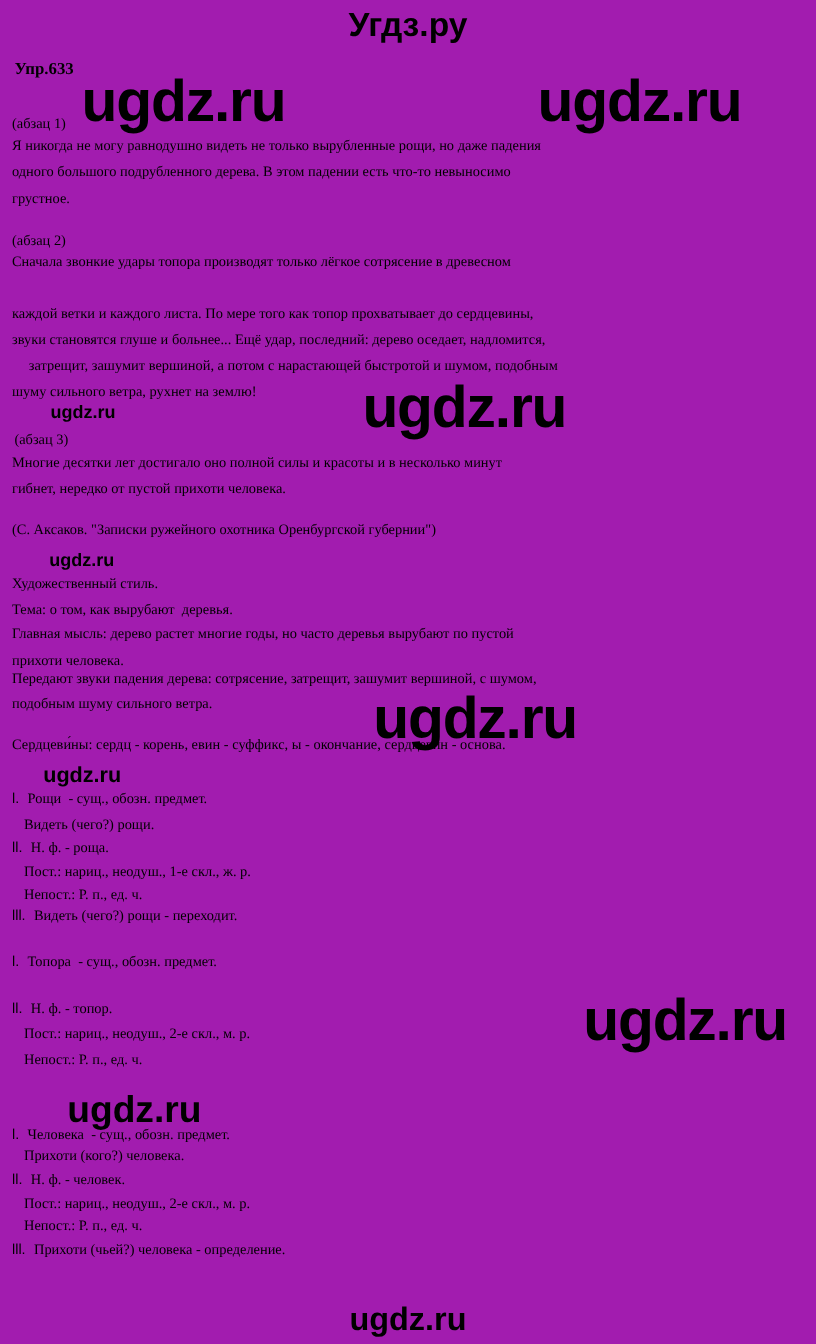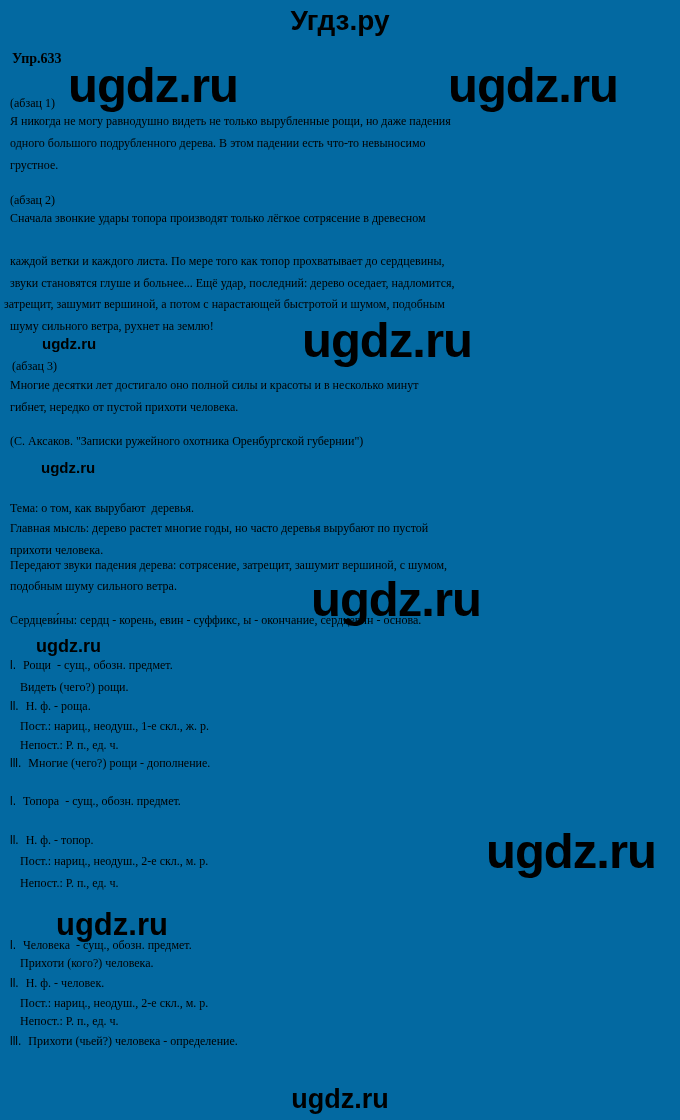--- a/index.html
+++ b/index.html
@@ -1,16 +1,16 @@
 <!DOCTYPE html>
 <html><head>
 <meta charset="utf-8">
 <style>
   html,body{margin:0;padding:0;background:#fff;}
-  .page{position:relative;width:680px;height:1120px;background:#0369a1;color:#000;
+  .page{position:relative;width:680px;height:1120px;background:#a21caf;color:#000;
         font-family:"Liberation Serif",serif;overflow:hidden;}
   .hdr{position:absolute;top:7px;left:0;right:0;text-align:center;
        font-family:"Liberation Sans",sans-serif;font-weight:700;font-size:28px;line-height:1;}
   .exnum{position:absolute;top:52px;left:12px;font-weight:700;font-size:14px;line-height:1;}
   .ln{position:absolute;font-size:12px;line-height:22px;white-space:pre;}
   .rn{font-family:"Liberation Sans",sans-serif;margin-right:7px;}
   .wm{position:absolute;font-family:"Liberation Sans",sans-serif;font-weight:700;
       line-height:1;white-space:nowrap;color:#000;}
   .wm-xl{font-size:49px;letter-spacing:-1px;}
   .wm-md{font-size:31px;}
@@ -38,42 +38,43 @@
 
   <div class="ln" style="top:92px;left:10px">(абзац 1)</div>
   <div class="ln" style="top:110px;left:10px">Я никогда не могу равнодушно видеть не только вырубленные рощи, но даже падения</div>
   <div class="ln" style="top:132px;left:10px">одного большого подрубленного дерева. В этом падении есть что-то невыносимо</div>
   <div class="ln" style="top:154px;left:10px">грустное.</div>
 
   <div class="ln" style="top:189px;left:10px">(абзац 2)</div>
   <div class="ln" style="top:207px;left:10px">Сначала звонкие удары топора производят только лёгкое сотрясение в древесном</div>
   <div class="ln" style="top:250px;left:10px">каждой ветки и каждого листа. По мере того как топор прохватывает до сердцевины,</div>
   <div class="ln" style="top:272px;left:10px">звуки становятся глуше и больнее... Ещё удар, последний: дерево оседает, надломится,</div>
-  <div class="ln" style="top:293px;left:4px">затрещит, зашумит вершиной, а потом с нарастающей быстротой и шумом, подобным</div>
+  <div class="ln" style="top:293px;left:24px">затрещит, зашумит вершиной, а потом с нарастающей быстротой и шумом, подобным</div>
   <div class="ln" style="top:315px;left:10px">шуму сильного ветра, рухнет на землю!</div>
 
   <div class="ln" style="top:355px;left:12px">(абзац 3)</div>
   <div class="ln" style="top:374px;left:10px">Многие десятки лет достигало оно полной силы и красоты и в несколько минут</div>
   <div class="ln" style="top:396px;left:10px">гибнет, нередко от пустой прихоти человека.</div>
 
   <div class="ln" style="top:430px;left:10px">(С. Аксаков. "Записки ружейного охотника Оренбургской губернии")</div>
 
+  <div class="ln" style="top:475px;left:10px">Художественный стиль.</div>
   <div class="ln" style="top:497px;left:10px">Тема: о том, как вырубают  деревья.</div>
   <div class="ln" style="top:517px;left:10px">Главная мысль: дерево растет многие годы, но часто деревья вырубают по пустой</div>
   <div class="ln" style="top:539px;left:10px">прихоти человека.</div>
   <div class="ln" style="top:554px;left:10px">Передают звуки падения дерева: сотрясение, затрещит, зашумит вершиной, с шумом,</div>
   <div class="ln" style="top:575px;left:10px">подобным шуму сильного ветра.</div>
   <div class="ln" style="top:654px;left:10px"><span class="rn">l.</span><span>Рощи  - сущ., обозн. предмет.</span></div>
 
   <div class="ln" style="top:609px;left:10px">Сердцеви́ны: сердц - корень, евин - суффикс, ы - окончание, сердцевин - основа.</div>
   <div class="ln" style="top:676px;left:20px"><span>Видеть (чего?) рощи.</span></div>
   <div class="ln" style="top:695px;left:10px"><span class="rn">ll.</span><span>Н. ф. - роща.</span></div>
   <div class="ln" style="top:715px;left:20px"><span>Пост.: нариц., неодуш., 1-е скл., ж. р.</span></div>
   <div class="ln" style="top:734px;left:20px"><span>Непост.: Р. п., ед. ч.</span></div>
-  <div class="ln" style="top:752px;left:10px"><span class="rn">lll.</span><span>Многие (чего?) рощи - дополнение.</span></div>
+  <div class="ln" style="top:752px;left:10px"><span class="rn">lll.</span><span>Видеть (чего?) рощи - переходит.</span></div>
 
   <div class="ln" style="top:790px;left:10px"><span class="rn">l.</span><span>Топора  - сущ., обозн. предмет.</span></div>
   <div class="ln" style="top:829px;left:10px"><span class="rn">ll.</span><span>Н. ф. - топор.</span></div>
   <div class="ln" style="top:850px;left:20px"><span>Пост.: нариц., неодуш., 2-е скл., м. р.</span></div>
   <div class="ln" style="top:872px;left:20px"><span>Непост.: Р. п., ед. ч.</span></div>
 
   <div class="ln" style="top:934px;left:10px"><span class="rn">l.</span><span>Человека  - сущ., обозн. предмет.</span></div>
   <div class="ln" style="top:952px;left:20px"><span>Прихоти (кого?) человека.</span></div>
   <div class="ln" style="top:972px;left:10px"><span class="rn">ll.</span><span>Н. ф. - человек.</span></div>
   <div class="ln" style="top:992px;left:20px"><span>Пост.: нариц., неодуш., 2-е скл., м. р.</span></div>

